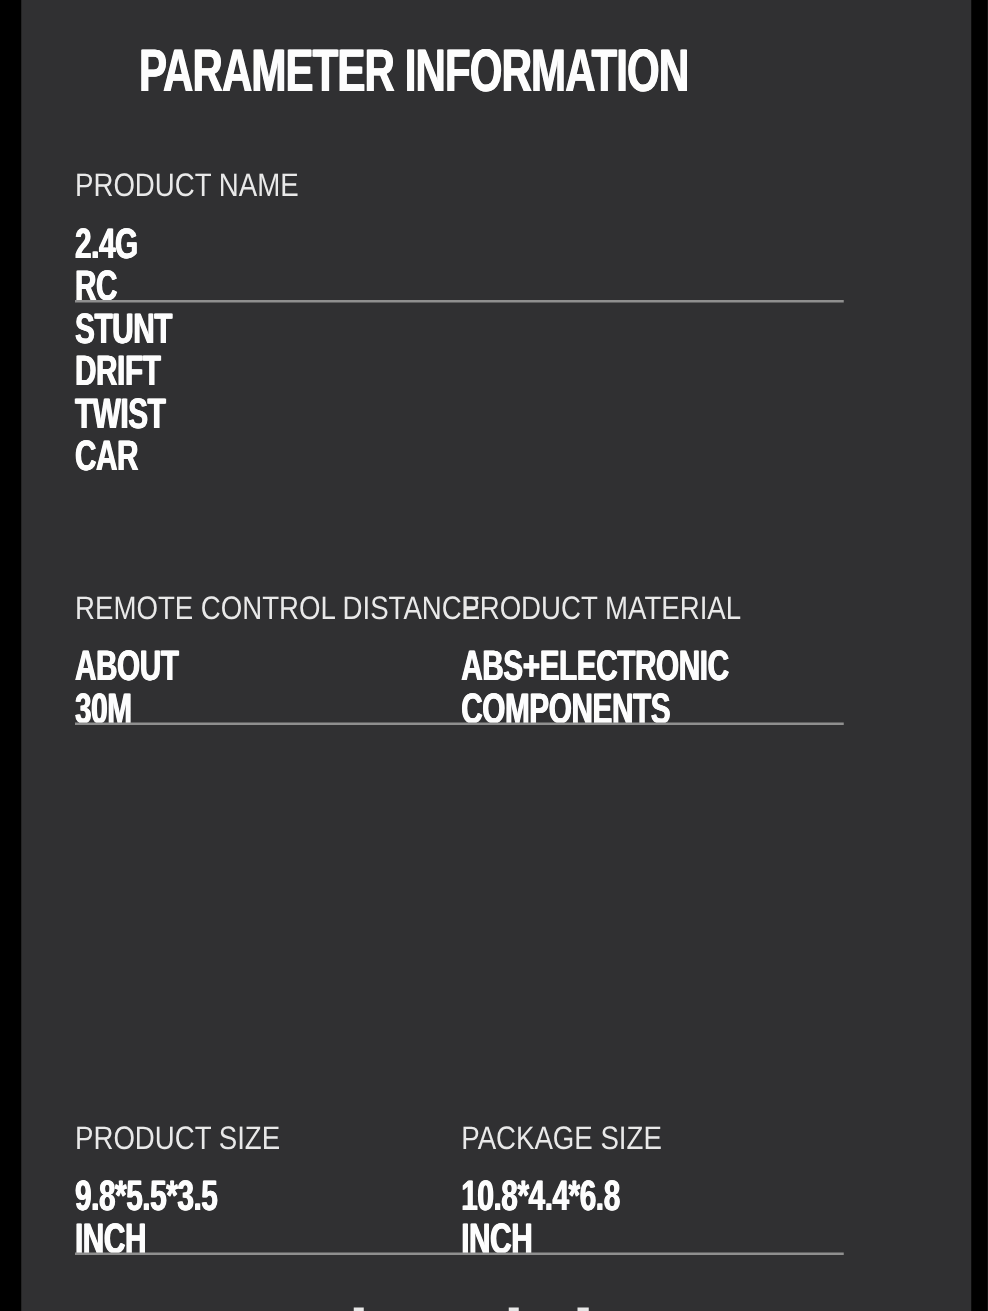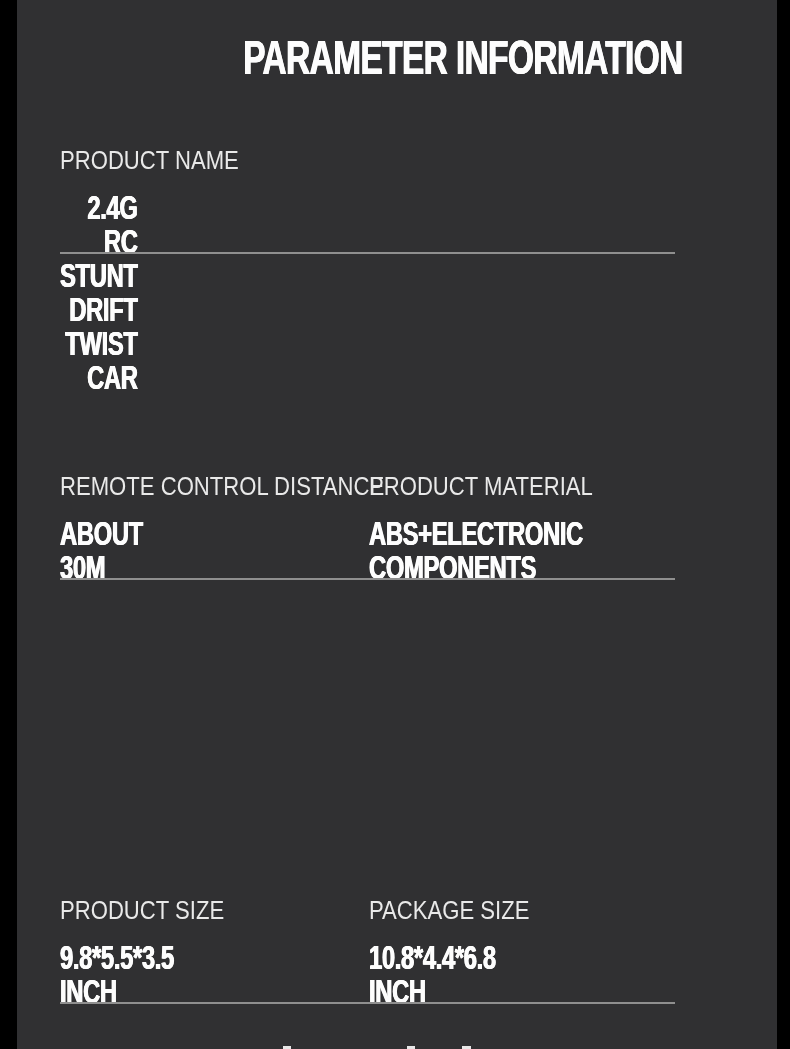--- a/index.html
+++ b/index.html
@@ -11,37 +11,37 @@
     overflow: hidden;
     font-family: "Liberation Sans", sans-serif;
   }
   .side-bar { position: absolute; top: 0; height: 100%; background: #000; }
   .side-bar.left { left: 0; width: 17px; }
   .side-bar.right { right: 0; width: 13px; }
 
   .title-wrap {
     position: absolute;
     top: 34px; left: 17px; right: 13px;
-    text-align: right;
+    text-align: left;
   }
   .title-text {
     display: inline-block;
     font-size: 48px;
     font-weight: 700;
     line-height: 48px;
     letter-spacing: -1px;
     color: #fdfdfd;
     transform: scaleX(0.70);
     transform-origin: 50% 0;
     white-space: nowrap;
     text-shadow: 0.6px 0 currentColor, -0.6px 0 currentColor;
   }
 
   .section { position: absolute; left: 0; width: 100%; height: 150px; }
-  .sec-1 { top: 141px; text-align: right; }
+  .sec-1 { top: 129px; }
   .sec-2 { top: 291px; }
   .sec-3 { top: 467px; }
   .sec-4 { top: 591px; }
   .sec-5 { top: 741px; }
   .sec-6 { top: 891px; }
 
   .field { position: absolute; top: 0; }
   .field.col-left  { left: 60px; }
   .field.col-right { left: 369px; }
 

